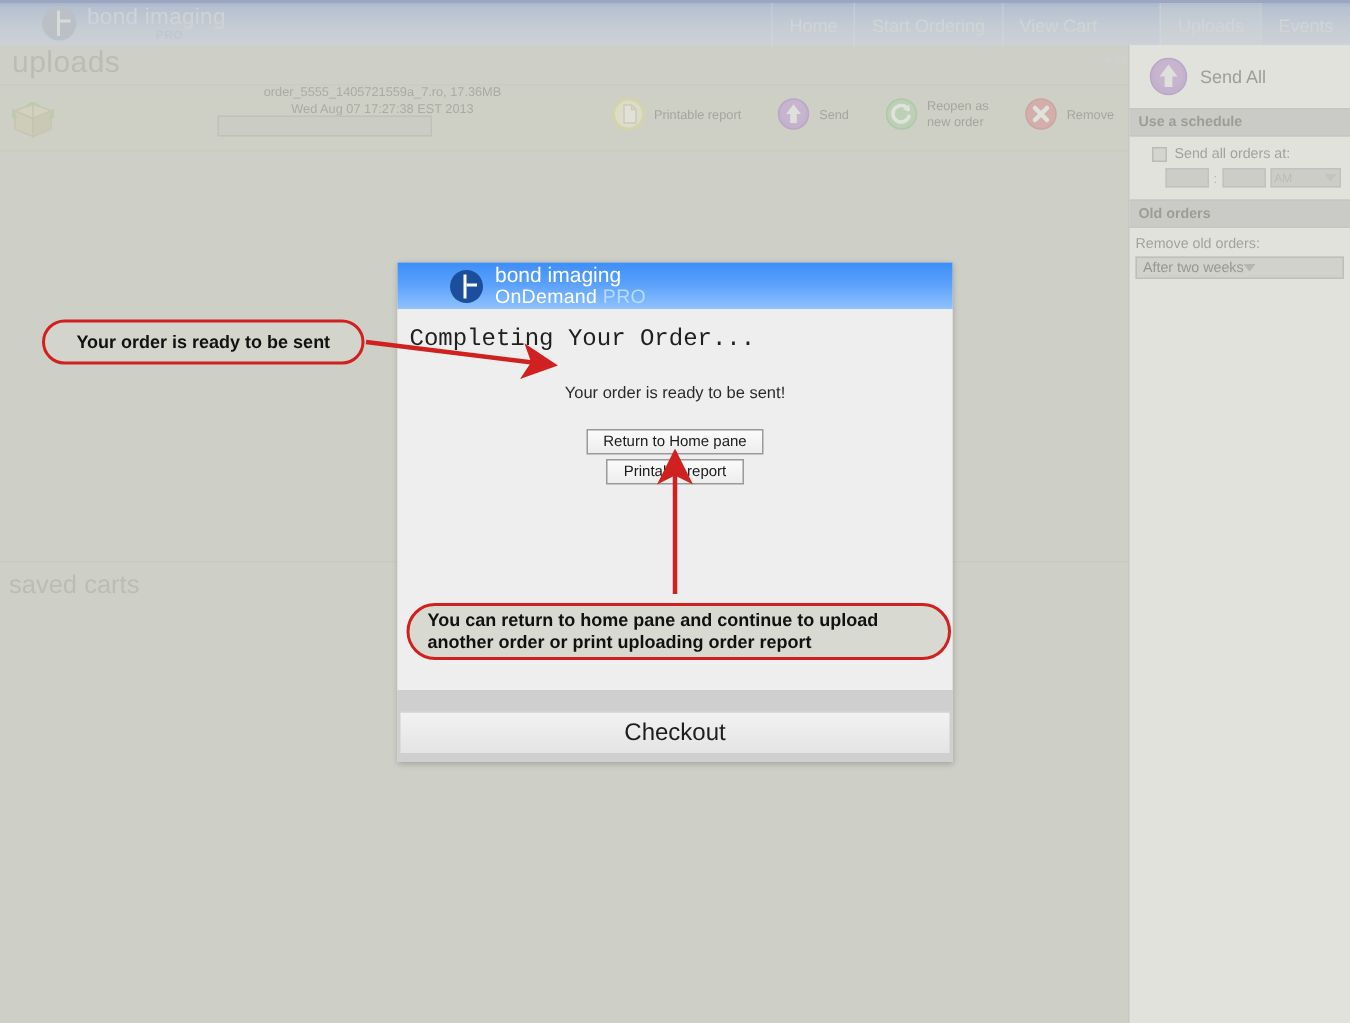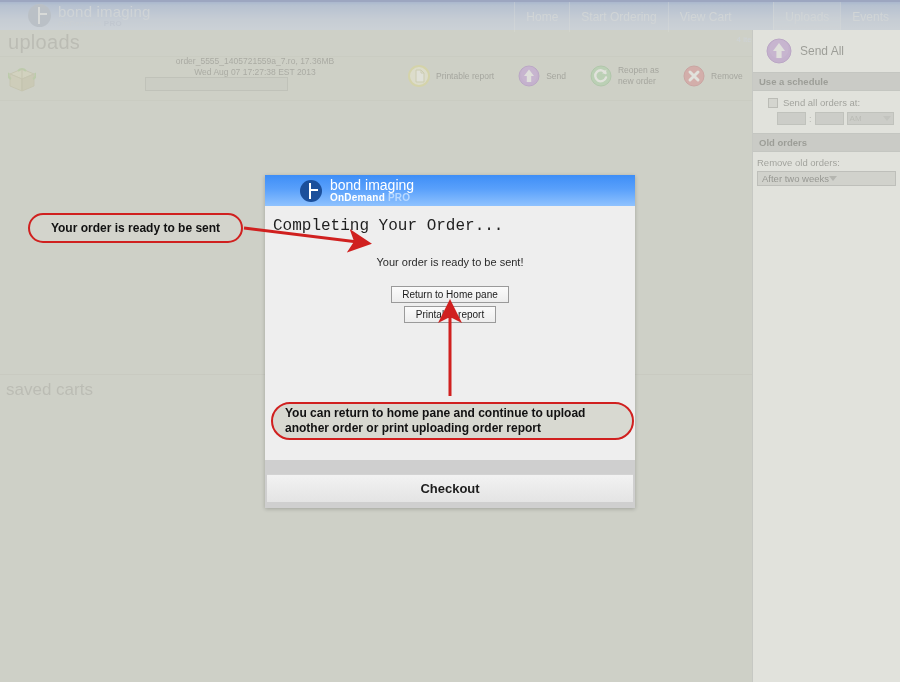--- a/index.html
+++ b/index.html
@@ -289,21 +289,21 @@
     background: #fff;
   }
   .m-mark::after {
     content: "";
     position: absolute;
     left: 11px; top: 9px;
     width: 7px; height: 2px;
     background: #fff;
   }
   .m-name { font-size: 14px; color: #fff; line-height: 1.05; }
-  .m-sub { font-size: 10px; color: #fff; font-weight: bold; letter-spacing: .2px; }
+  .m-sub { font-size: 13px; color: #fff; font-weight: normal; letter-spacing: .2px; }
   .m-sub .pro { color: #b9d9ff; }
 
   .modal-body {
     background: #eeeeee;
     padding: 0;
     min-height: 254px;
     position: relative;
   }
   .modal-title {
     font-size: 16px;
@@ -335,22 +335,22 @@
     box-sizing: border-box;
     font-family: "Liberation Sans", sans-serif;
   }
   .modal-foot {
     height: 27px;
     background: linear-gradient(180deg,#f2f2f2 0%, #e4e4e4 100%);
     border-top: 1px solid #d3d3d3;
     display: flex;
     align-items: center;
     justify-content: center;
-    font-size: 13px;
-    font-weight: bold;
+    font-size: 16px;
+    font-weight: normal;
     color: #1d1d1d;
     margin: 8px 0 0 0;
   }
   .modal-foot-wrap {
     background: #cfcfcf;
     padding: 6px 2px 6px 2px;
   }
 
   
   .callout {

